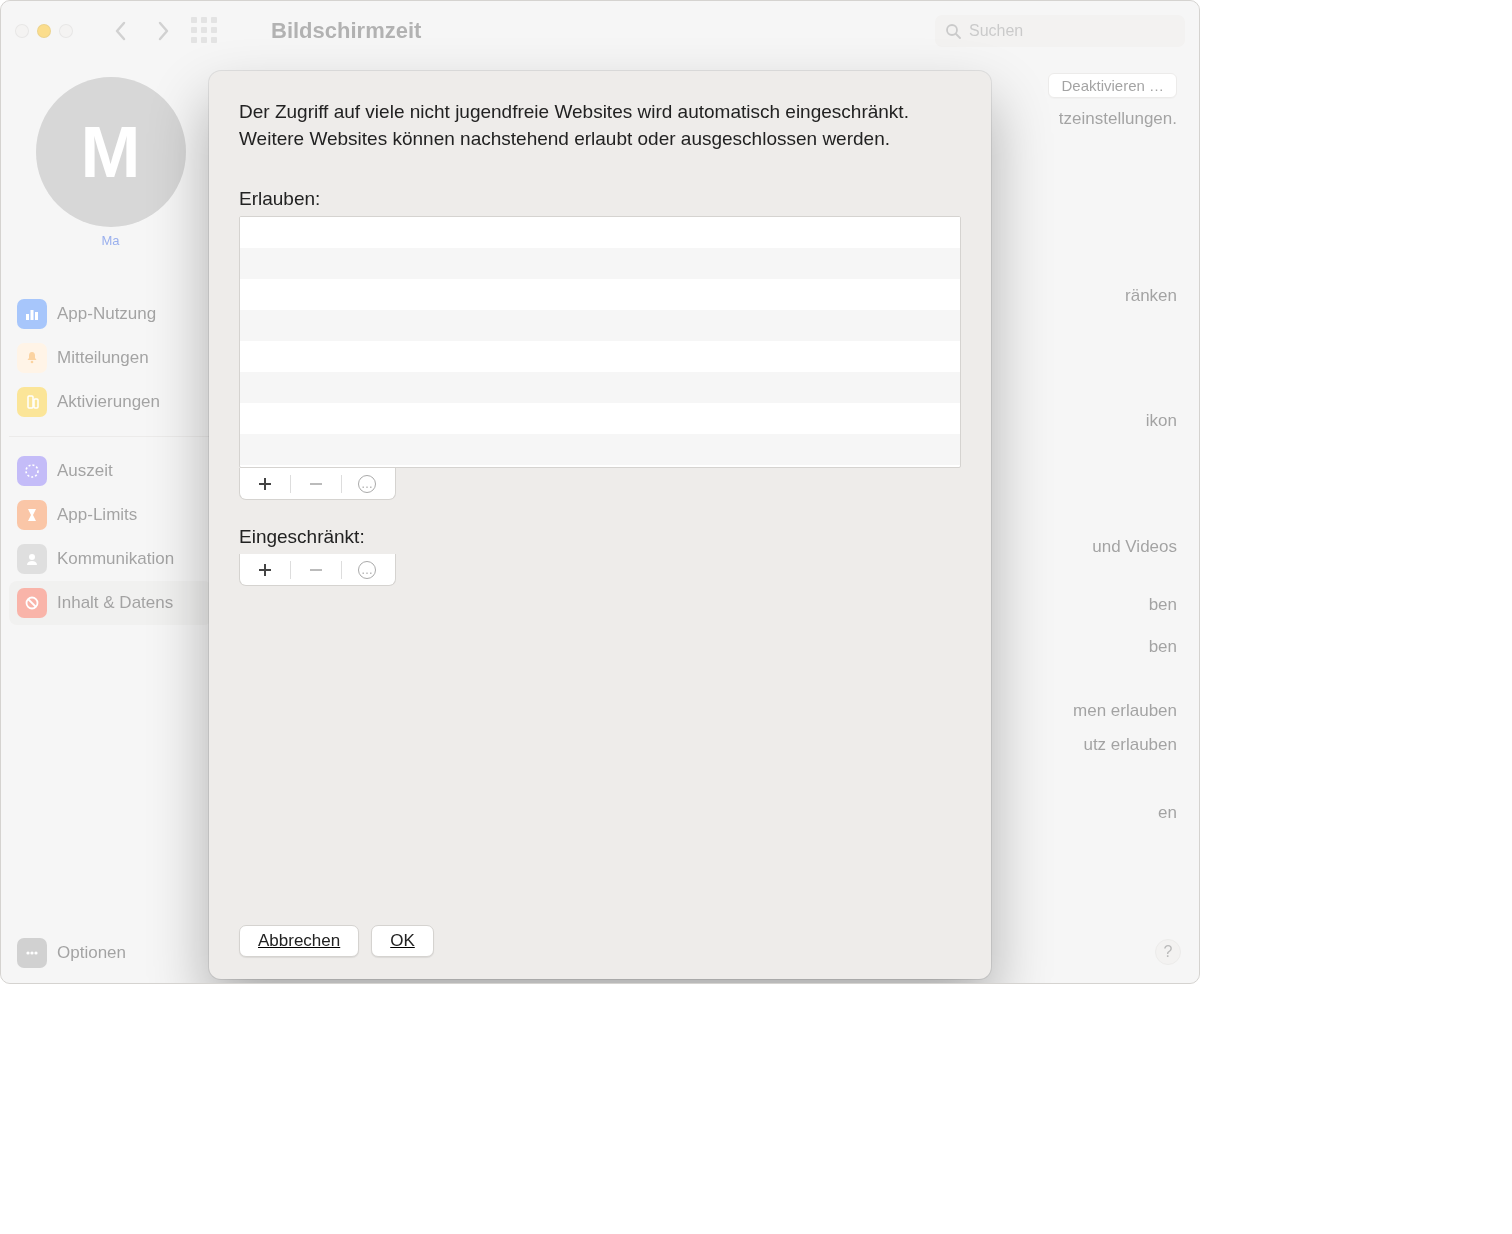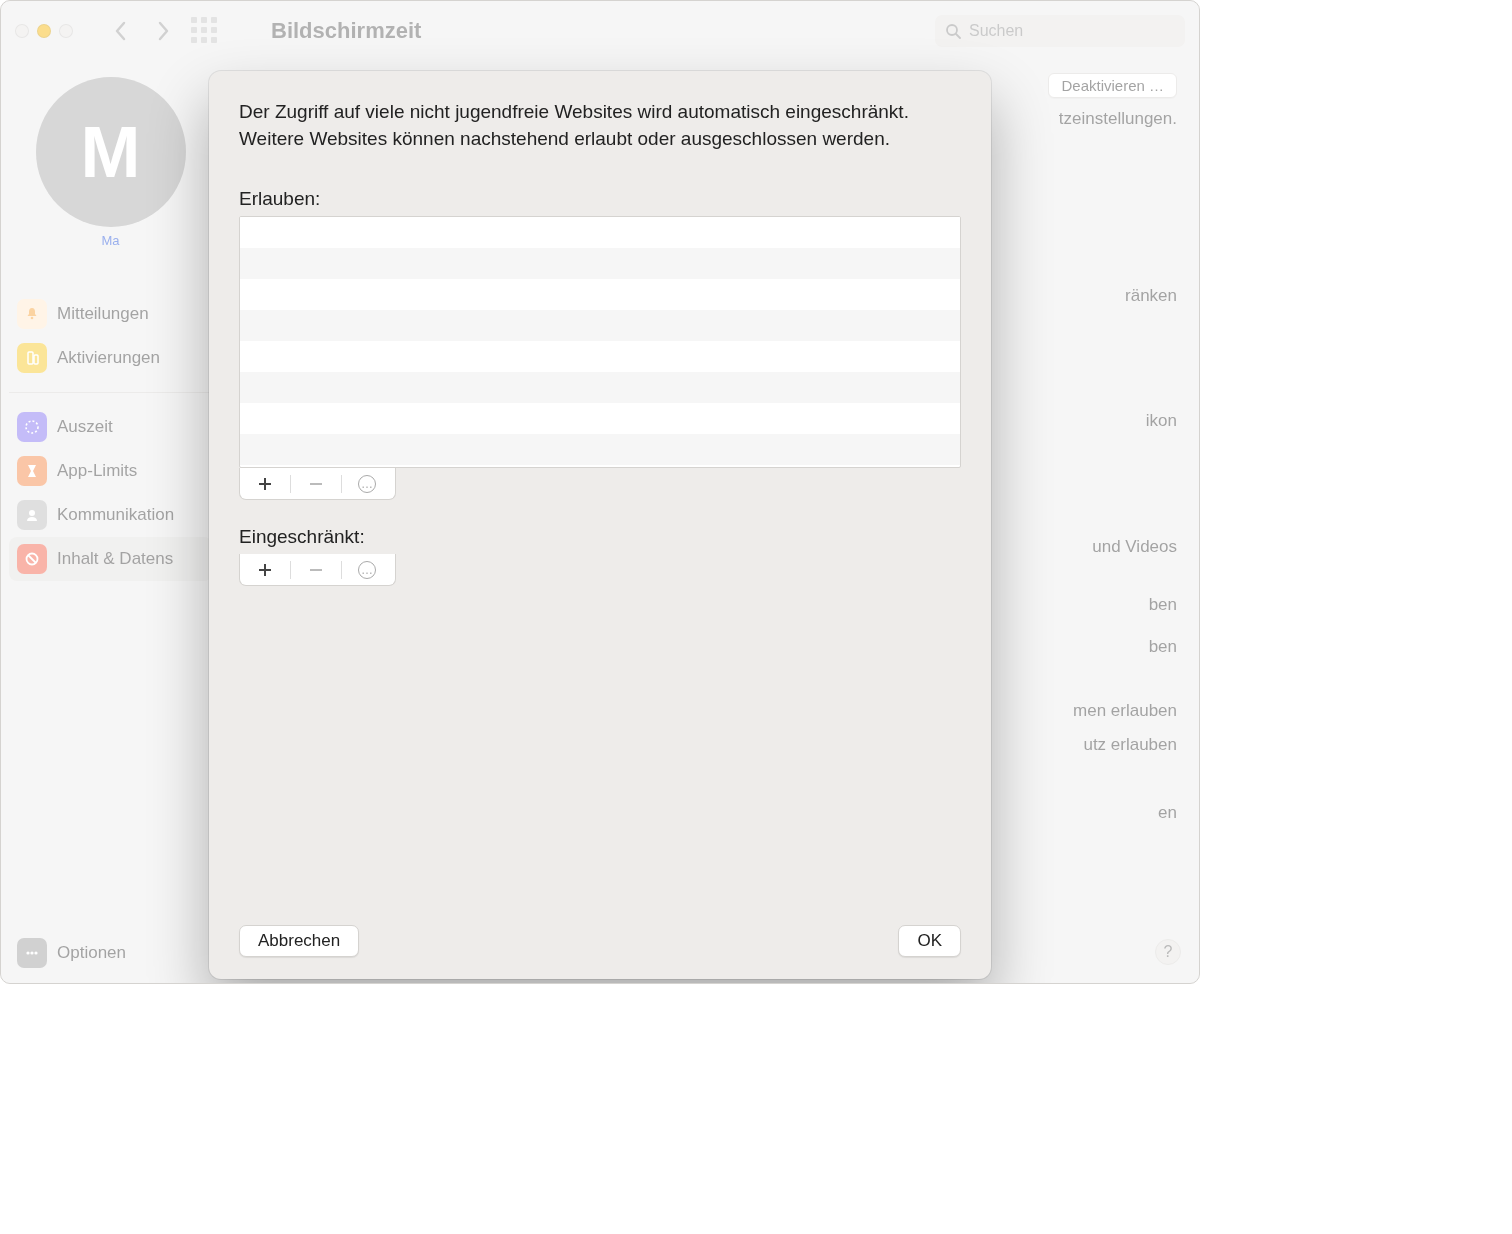--- a/index.html
+++ b/index.html
@@ -84,21 +84,21 @@
   .row-b{ background:var(--list-b);}
   .listfoot{
     width:157px; height:32px; background:#fff; border:1px solid var(--border); border-top:none;
     border-radius:0 0 7px 7px; display:flex; align-items:center;
   }
   .listfoot .cell{ width:50px; display:flex; align-items:center; justify-content:center; font-size:20px; color:#555;}
   .listfoot .cell.dis{ color:#b8b8b8;}
   .listfoot .vsep{ width:1px; height:18px; background:#ddd;}
   .circle-ell{ width:18px;height:18px;border:1.5px solid #aaa;border-radius:50%;display:inline-flex;align-items:center;justify-content:center;font-size:12px;color:#aaa;line-height:0;}
   .modal-gap{ height:26px;}
-  .modal-buttons{ margin-top:auto; display:flex; justify-content:space-between; gap:12px; padding-top:18px;}
+  .modal-buttons{ margin-top:auto; display:flex; justify-content:flex-start; gap:12px; padding-top:18px;text-decoration:underline;}
   .mac-btn{ background:#fff; border:1px solid var(--border); border-radius:7px; padding:5px 18px; font-size:17px; color:#222; box-shadow:0 1px 1px rgba(0,0,0,0.08);}
   svg{display:block;}
 </style>
 </head>
 <body>
 
 <div class="window">
 
   <div class="titlebar">
     <div class="traffic">
@@ -147,20 +147,30 @@
 
     <div class="sidebar">
       <div class="avatar-wrap">
         <div class="avatar">
             <span>M</span>
           </div>
         <div class="avatar-name">Ma</div>
       </div>
 
       <div class="side-group">
+        <div class="side-item">
+          <span class="side-icon" style="background:#3c82f6">
+            <svg width="16" height="16" viewBox="0 0 16 16">
+                <rect x="2" y="8" width="3" height="6" fill="#fff"></rect>
+                <rect x="6.5" y="4" width="3" height="10" fill="#fff"></rect>
+                <rect x="11" y="6" width="3" height="8" fill="#fff"></rect>
+              </svg>
+          </span>
+          <span>App-Nutzung</span>
+        </div>
         <div class="side-item">
           <span class="side-icon" style="background:#ffe6c9">
             <svg width="16" height="16" viewBox="0 0 16 16">
                 <path d="M8 2c-2 0-3 1.6-3 3.5V8l-1.5 2h9L11 8V5.5C11 3.6 10 2 8 2z" fill="#f59d2f"></path>
                 <circle cx="8" cy="12" r="1.3" fill="#f59d2f"></circle>
               </svg>
           </span>
           <span>Mitteilungen</span>
         </div>
         <div class="side-item">

